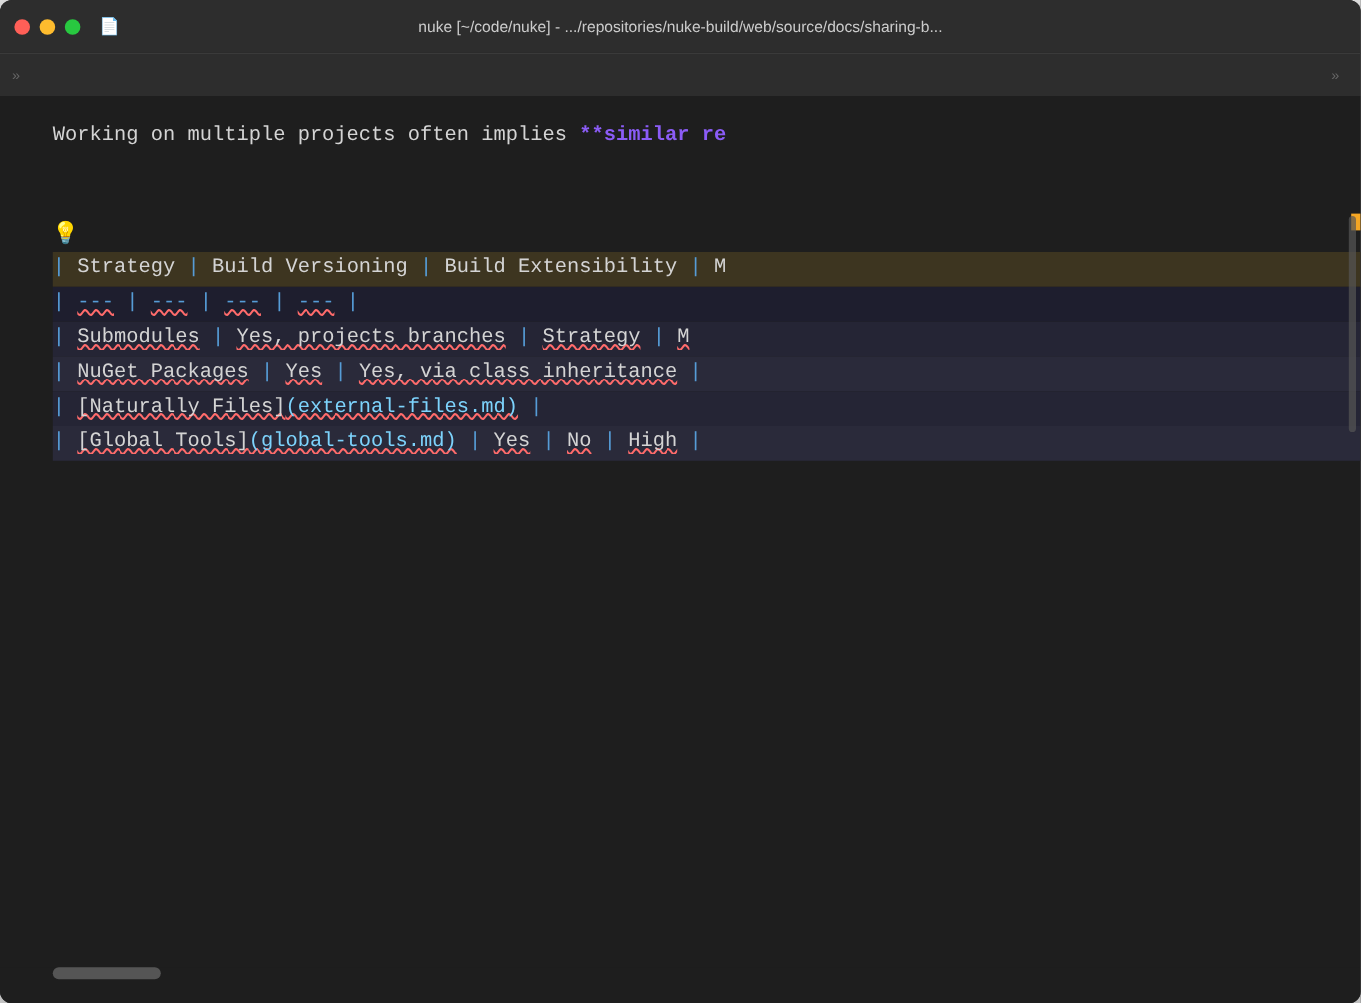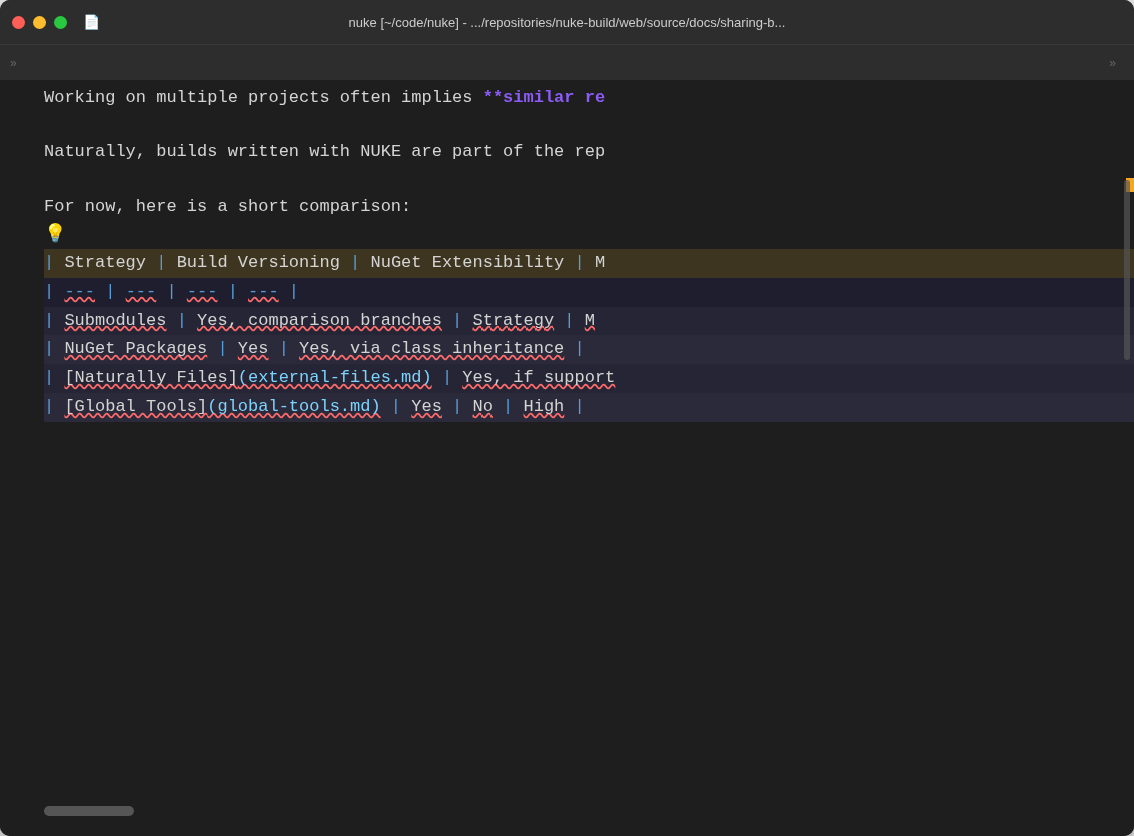--- a/index.html
+++ b/index.html
@@ -109,21 +109,21 @@
       top: 100px;
       width: 6px;
       height: 180px;
       background: #555;
       border-radius: 3px;
       opacity: 0.7;
     }
 
     .content {
       flex: 1;
-      padding: 4px 0 20px 44px;
+      padding: 20px 0 20px 44px;
       overflow: hidden;
       font-family: 'Menlo', 'Monaco', 'Courier New', monospace;
       font-size: 17px;
       line-height: 1.6;
       color: #d4d4d4;
     }
 
     .line {
       white-space: pre;
       display: flex;
@@ -209,52 +209,46 @@
     <div class="minimap"></div>
 
     <div class="content">
 
       <div class="line">
         <span class="text-normal">Working on multiple projects </span><span class="text-normal">often</span><span class="text-normal"> implies </span><span class="text-bold-magenta">**similar re</span>
       </div>
 
       <div class="line">&nbsp;</div>
 
-      <div class="line">
-        <span class="text-normal">Naturally, </span><span class="text-normal">builds</span><span class="text-normal"> </span><span class="text-normal">written</span><span class="text-normal"> with NUKE are part of the rep</span>
-      </div>
 
       <div class="line">&nbsp;</div>
 
-      <div class="line">
-        <span class="text-normal">For now, here is a short comparison:</span>
-      </div>
 
       <div class="line">
         <span class="emoji">💡</span>
       </div>
 
       <div class="line table-line" style="background:#3d3520;">
-        <span class="text-pipe">| </span><span class="text-normal">Strategy </span><span class="text-pipe">| </span><span class="text-normal">Build Versioning </span><span class="text-pipe">| </span><span class="text-normal">NuGet Extensibility </span><span class="text-pipe">| </span><span class="text-normal">M</span>
+        <span class="text-pipe">| </span><span class="text-normal">Strategy </span><span class="text-pipe">| </span><span class="text-normal">Build Versioning </span><span class="text-pipe">| </span><span class="text-normal">Build Extensibility </span><span class="text-pipe">| </span><span class="text-normal">M</span>
       </div>
 
       <div class="line table-line" style="background:#1e1e2e;">
         <span class="text-pipe">| </span><span class="text-dashes squiggle">---</span><span class="text-pipe"> | </span><span class="text-dashes squiggle">---</span><span class="text-pipe"> | </span><span class="text-dashes squiggle">---</span><span class="text-pipe"> | </span><span class="text-dashes squiggle">---</span><span class="text-pipe"> |</span>
       </div>
 
       <div class="line table-line" style="background:#252535;">
-        <span class="text-pipe">| </span><span class="text-normal squiggle">Submodules</span><span class="text-pipe"> | </span><span class="text-normal squiggle">Yes, comparison branches</span><span class="text-pipe"> | </span><span class="text-normal squiggle">Strategy</span><span class="text-pipe"> | </span><span class="text-normal squiggle">M</span>
+        <span class="text-pipe">| </span><span class="text-normal squiggle">Submodules</span><span class="text-pipe"> | </span><span class="text-normal squiggle">Yes, projects branches</span><span class="text-pipe"> | </span><span class="text-normal squiggle">Strategy</span><span class="text-pipe"> | </span><span class="text-normal squiggle">M</span>
       </div>
 
       <div class="line table-line" style="background:#2a2a3a;">
         <span class="text-pipe">| </span><span class="text-normal squiggle">NuGet Packages</span><span class="text-pipe"> | </span><span class="text-normal squiggle">Yes</span><span class="text-pipe"> | </span><span class="text-normal squiggle">Yes, via class inheritance</span><span class="text-pipe"> |</span>
       </div>
 
       <div class="line table-line" style="background:#252535;">
-        <span class="text-pipe">| </span><span class="text-normal squiggle">[Naturally Files]</span><span class="text-link squiggle">(external-files.md)</span><span class="text-pipe"> | </span><span class="text-normal squiggle">Yes, if support</span>
+        <span class="text-pipe">| </span><span class="text-normal squiggle">[Naturally Files]</span><span class="text-link squiggle">(external-files.md)</span><span class="text-pipe"> | </span>
       </div>
 
       <div class="line table-line" style="background:#2a2a3a;">
         <span class="text-pipe">| </span><span class="text-normal squiggle">[Global Tools]</span><span class="text-link squiggle">(global-tools.md)</span><span class="text-pipe"> | </span><span class="text-normal squiggle">Yes</span><span class="text-pipe"> | </span><span class="text-normal squiggle">No</span><span class="text-pipe"> | </span><span class="text-normal squiggle">High</span><span class="text-pipe"> |</span>
       </div>
 
     </div>
 
     <div class="scroll-indicator"></div>
   </div>

